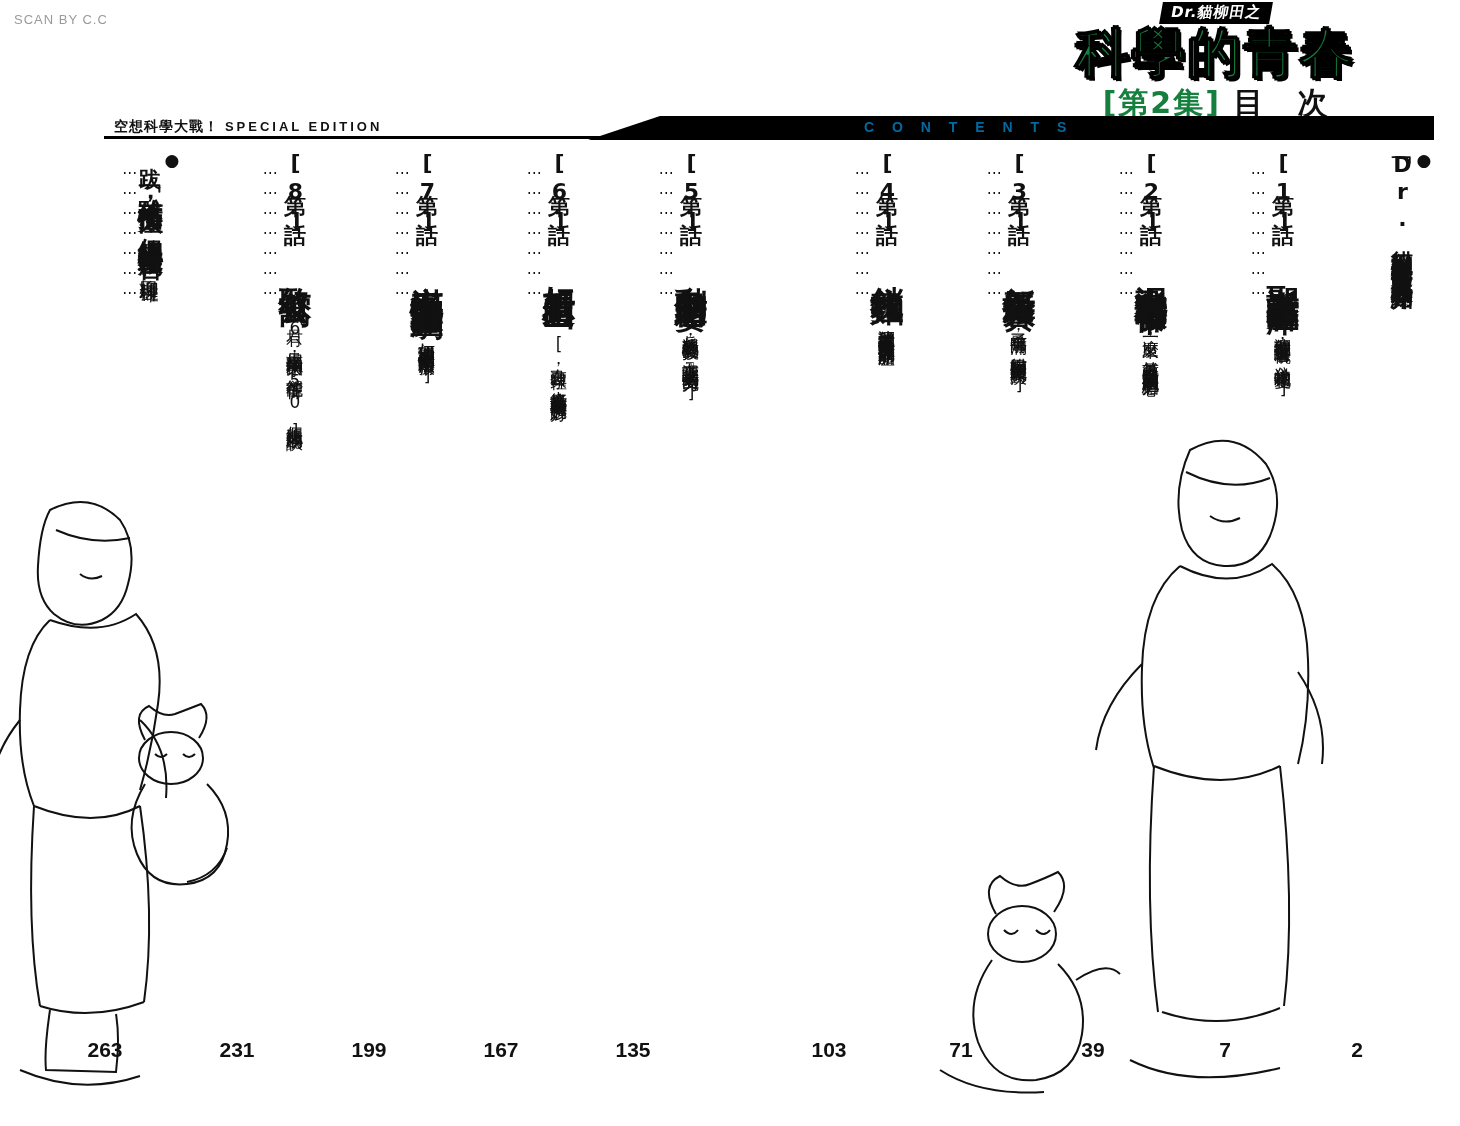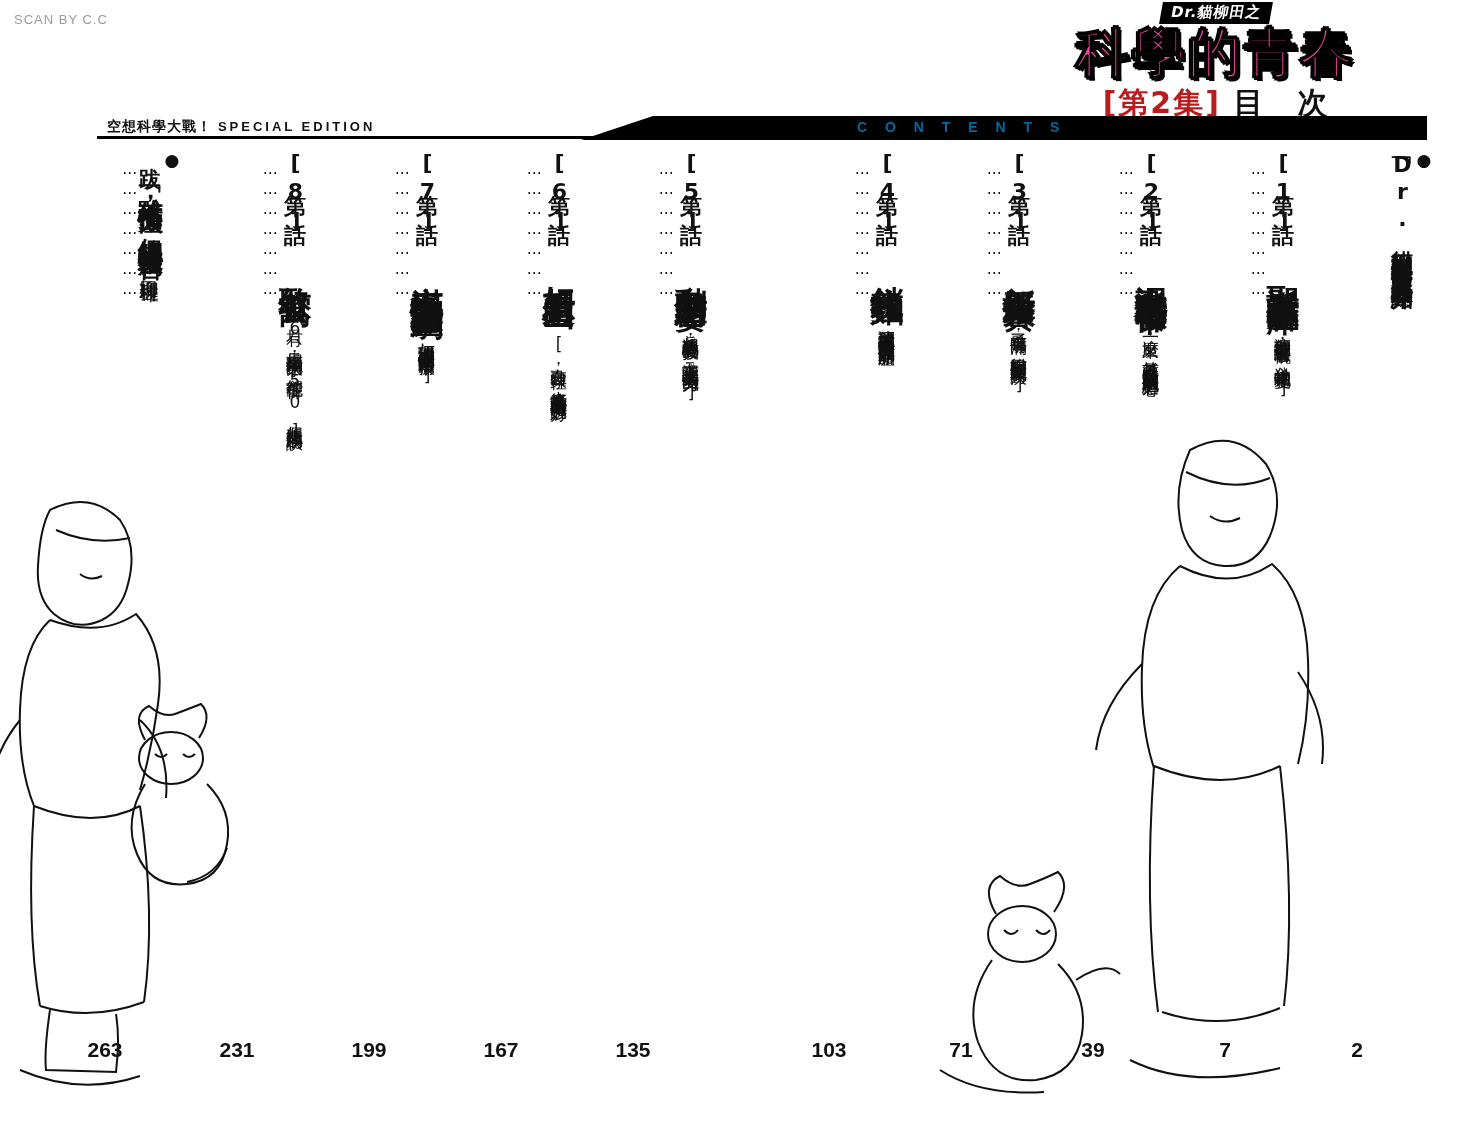--- a/index.html
+++ b/index.html
@@ -47,42 +47,42 @@
     font-family: "DejaVu Sans", sans-serif;
     font-weight: bold;
   }
   .mast-title {
     font-size: 53px;
     font-weight: bold;
     letter-spacing: 3px;
     line-height: 1;
     margin-top: 2px;
     -webkit-text-stroke: 1px #000;
-    color: #ec4899;
+    color: #15803d;
     text-shadow:
       2px 0 0 #000, -2px 0 0 #000, 0 2px 0 #000, 0 -2px 0 #000,
       3px 3px 0 #000;
     font-family: "DejaVu Sans", sans-serif;
   }
   .mast-row2 {
     margin-top: 4px;
     font-size: 30px;
     font-weight: bold;
     letter-spacing: 2px;
     white-space: nowrap;
     font-family: "DejaVu Sans", sans-serif;
   }
   .mast-vol {
-    color: #b91c1c;
+    color: #15803d;
   }
 
   
   .header-bar {
     position: absolute;
-    left: 97px;
+    left: 104px;
     top: 118px;
     width: 1330px;
     height: 22px;
   }
   .hb-left-rule {
     position: absolute;
     left: 0;
     top: 18px;
     width: 700px;
     height: 3px;

